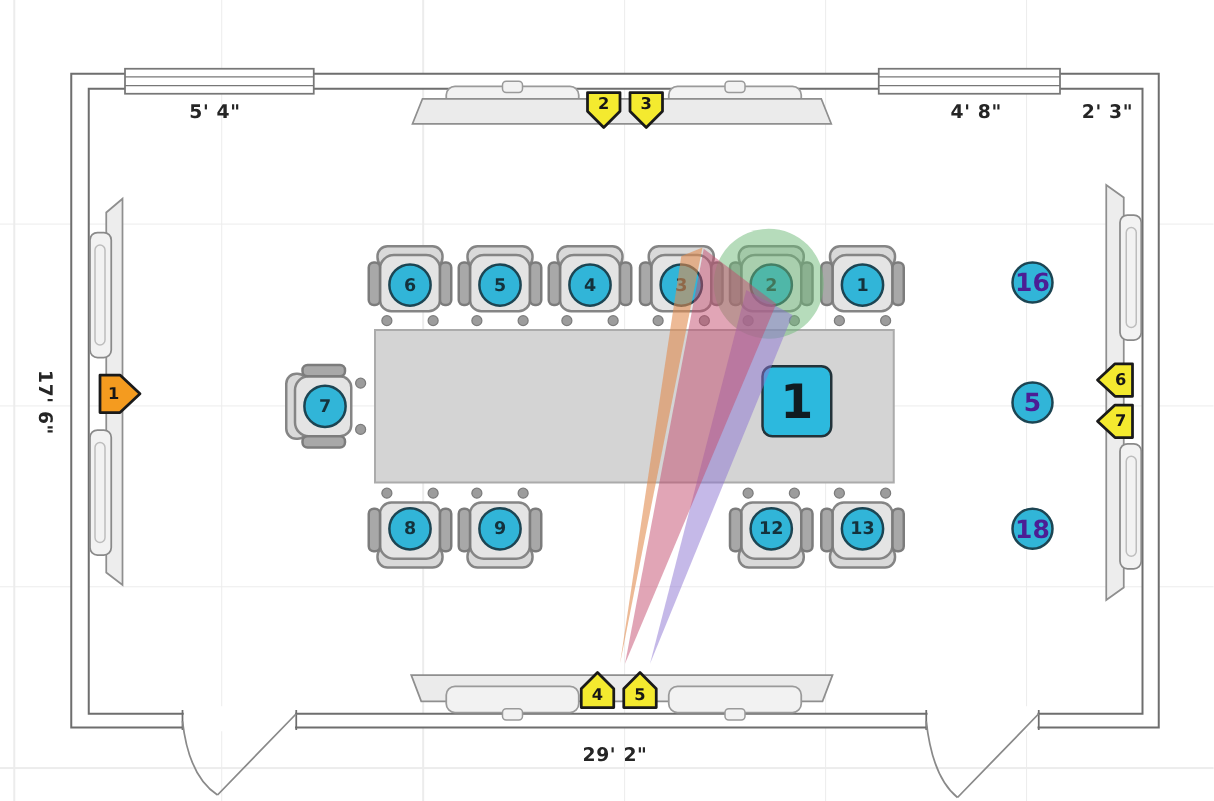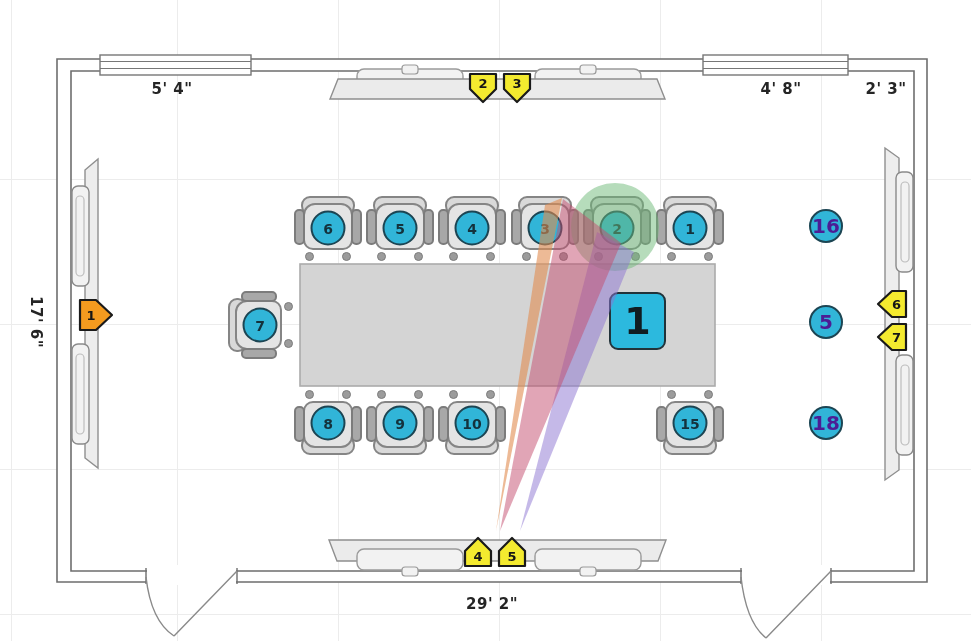--- a/index.html
+++ b/index.html
@@ -225,41 +225,41 @@
     <div class="frame">
         <span class="foot fl"></span>
         <span class="foot fr"></span>
         <span class="back"></span>
         <span class="body"></span>
         <span class="arm al"></span>
         <span class="arm ar"></span>
       </div>
     <span class="seat-circle">9</span>
   </div>
-  <div class="chair up" style="left:439px;top:391px">
-    <div class="frame">
-        <span class="foot fl"></span>
-        <span class="foot fr"></span>
-        <span class="back"></span>
-        <span class="body"></span>
-        <span class="arm al"></span>
-        <span class="arm ar"></span>
-      </div>
-    <span class="seat-circle">10</span>
+  <div class="chair up" style="left:584px;top:391px">
+    <div class="frame">
+        <span class="foot fl"></span>
+        <span class="foot fr"></span>
+        <span class="back"></span>
+        <span class="body"></span>
+        <span class="arm al"></span>
+        <span class="arm ar"></span>
+      </div>
+    <span class="seat-circle">12</span>
   </div>
   <div class="chair up" style="left:657px;top:391px">
     <div class="frame">
         <span class="foot fl"></span>
         <span class="foot fr"></span>
         <span class="back"></span>
         <span class="body"></span>
         <span class="arm al"></span>
         <span class="arm ar"></span>
       </div>
-    <span class="seat-circle">15</span>
+    <span class="seat-circle">13</span>
   </div>
 
   <div class="seat-only" style="left:809px;top:209px">16</div>
   <div class="seat-only" style="left:809px;top:305px">5</div>
   <div class="seat-only" style="left:809px;top:406px">18</div>
 
   <div class="device">1</div>
 
   <div class="highlight"></div>
 

